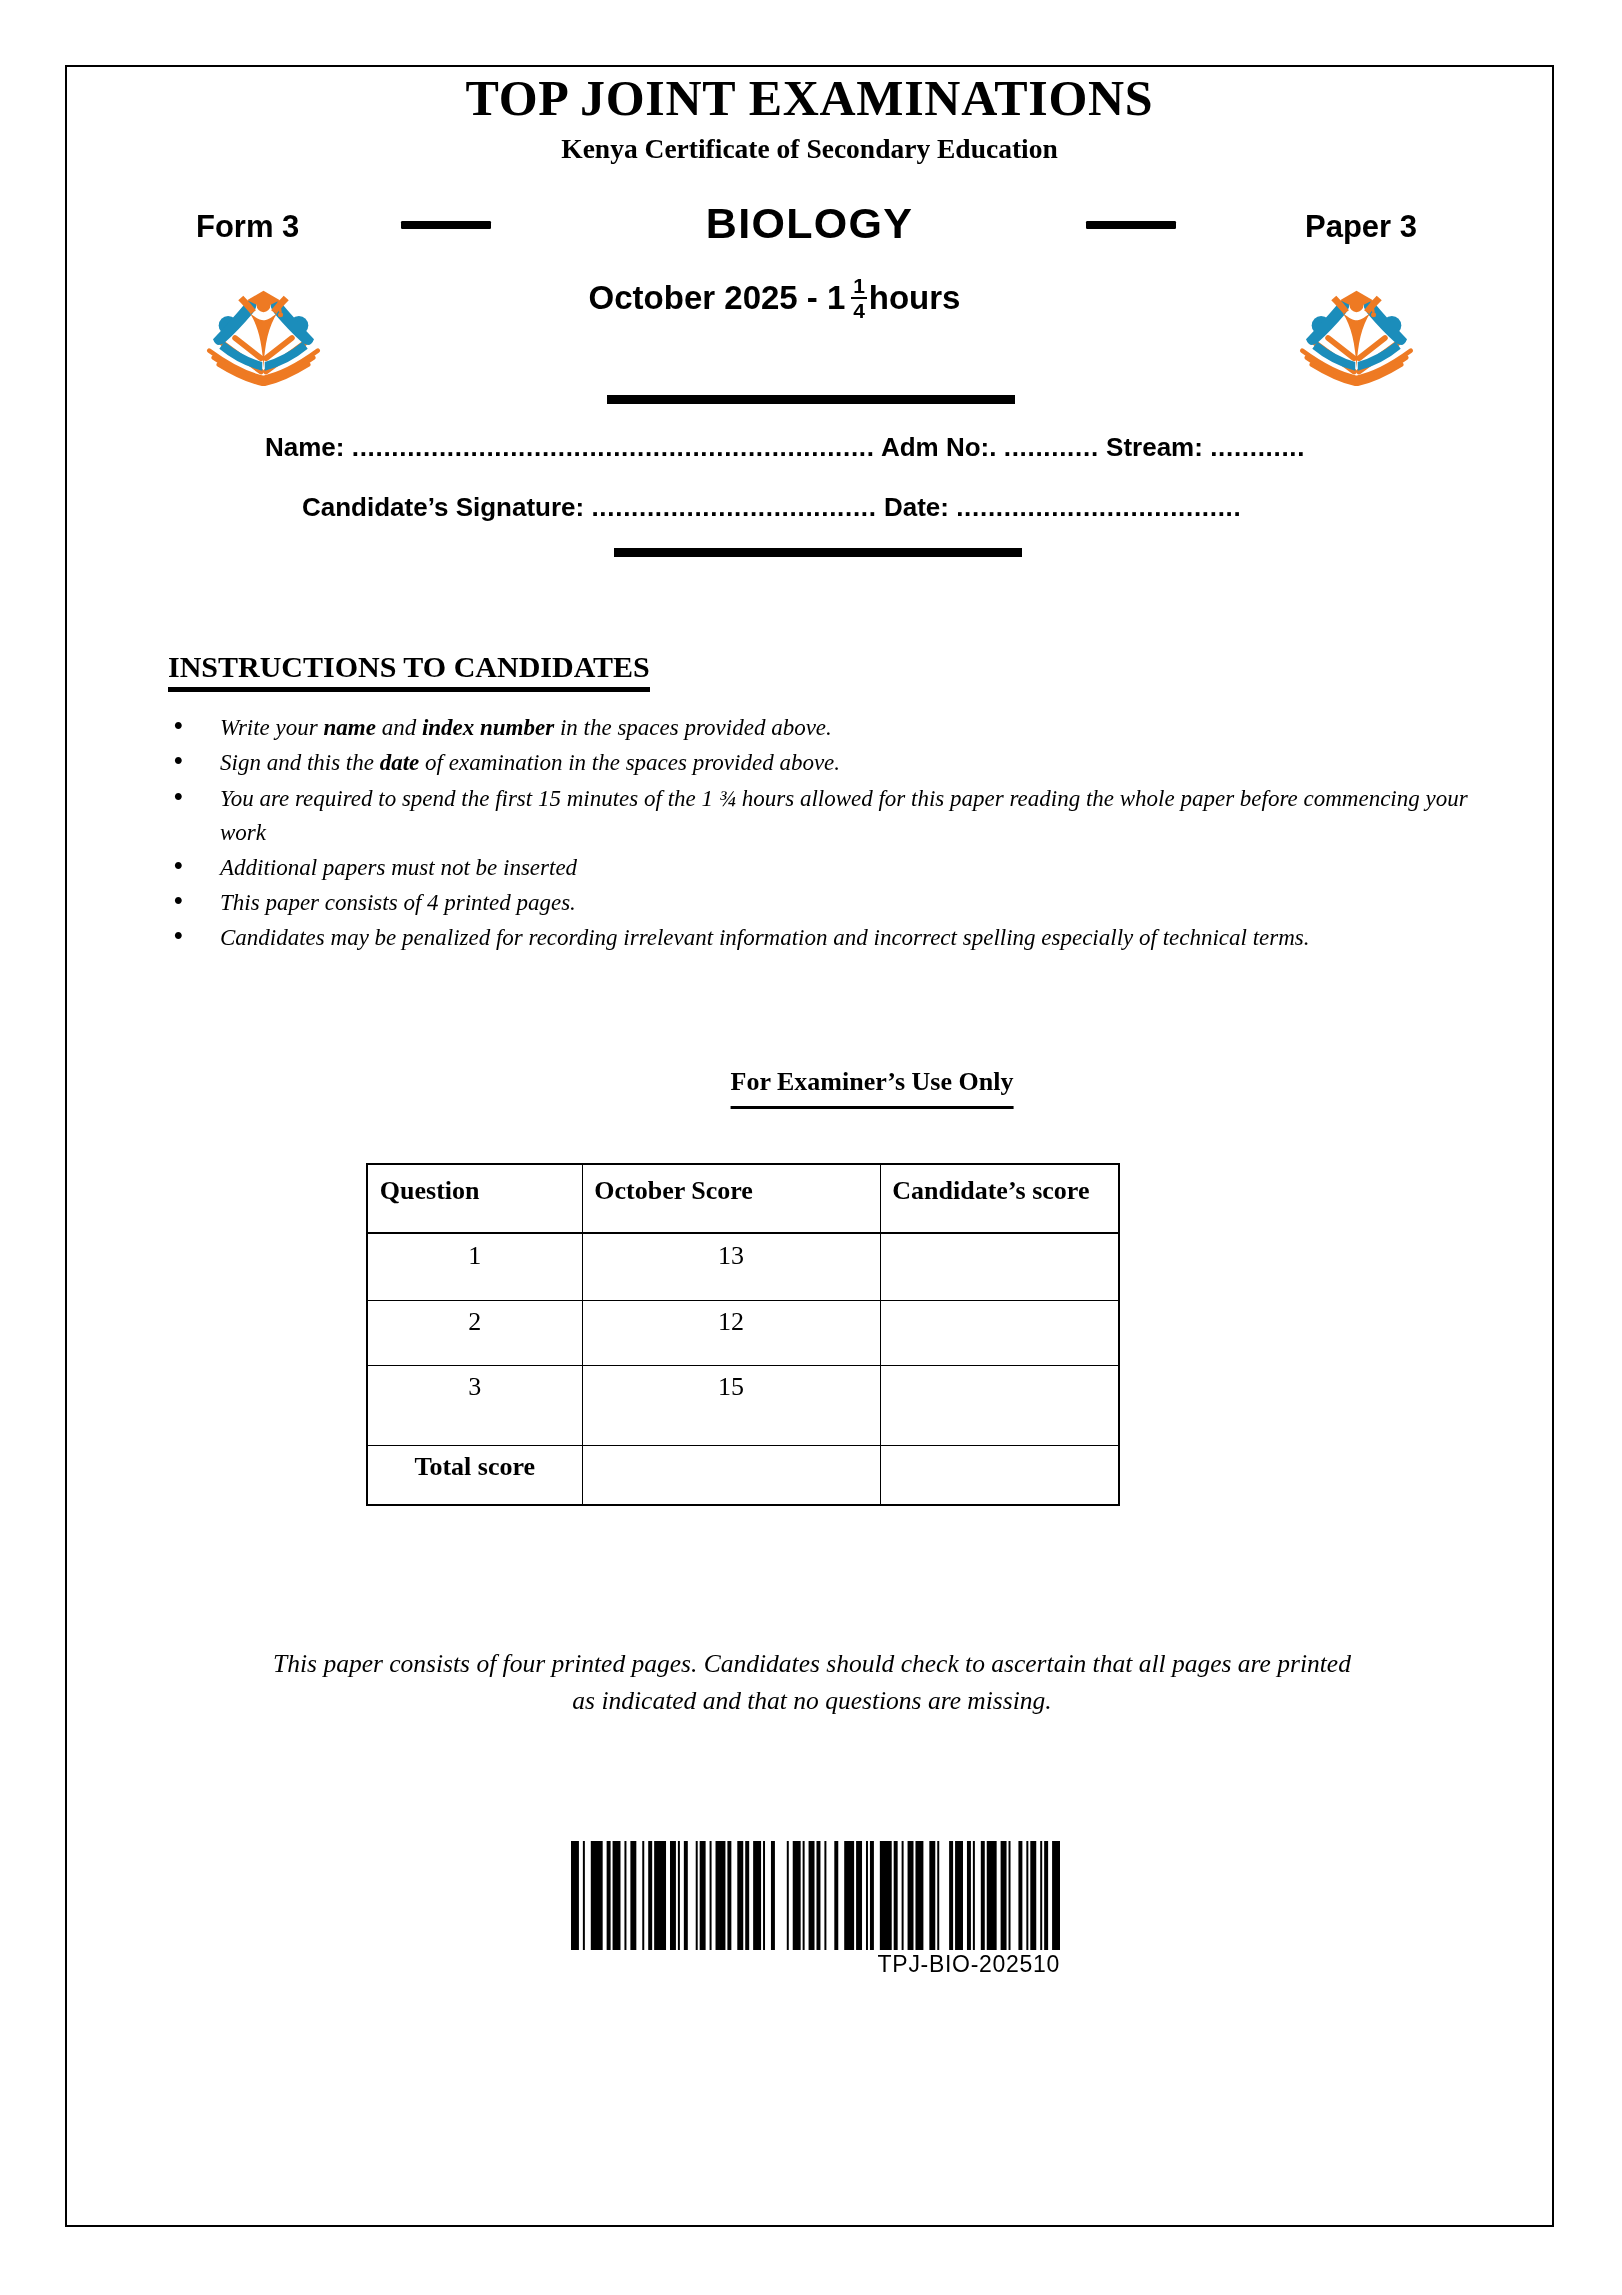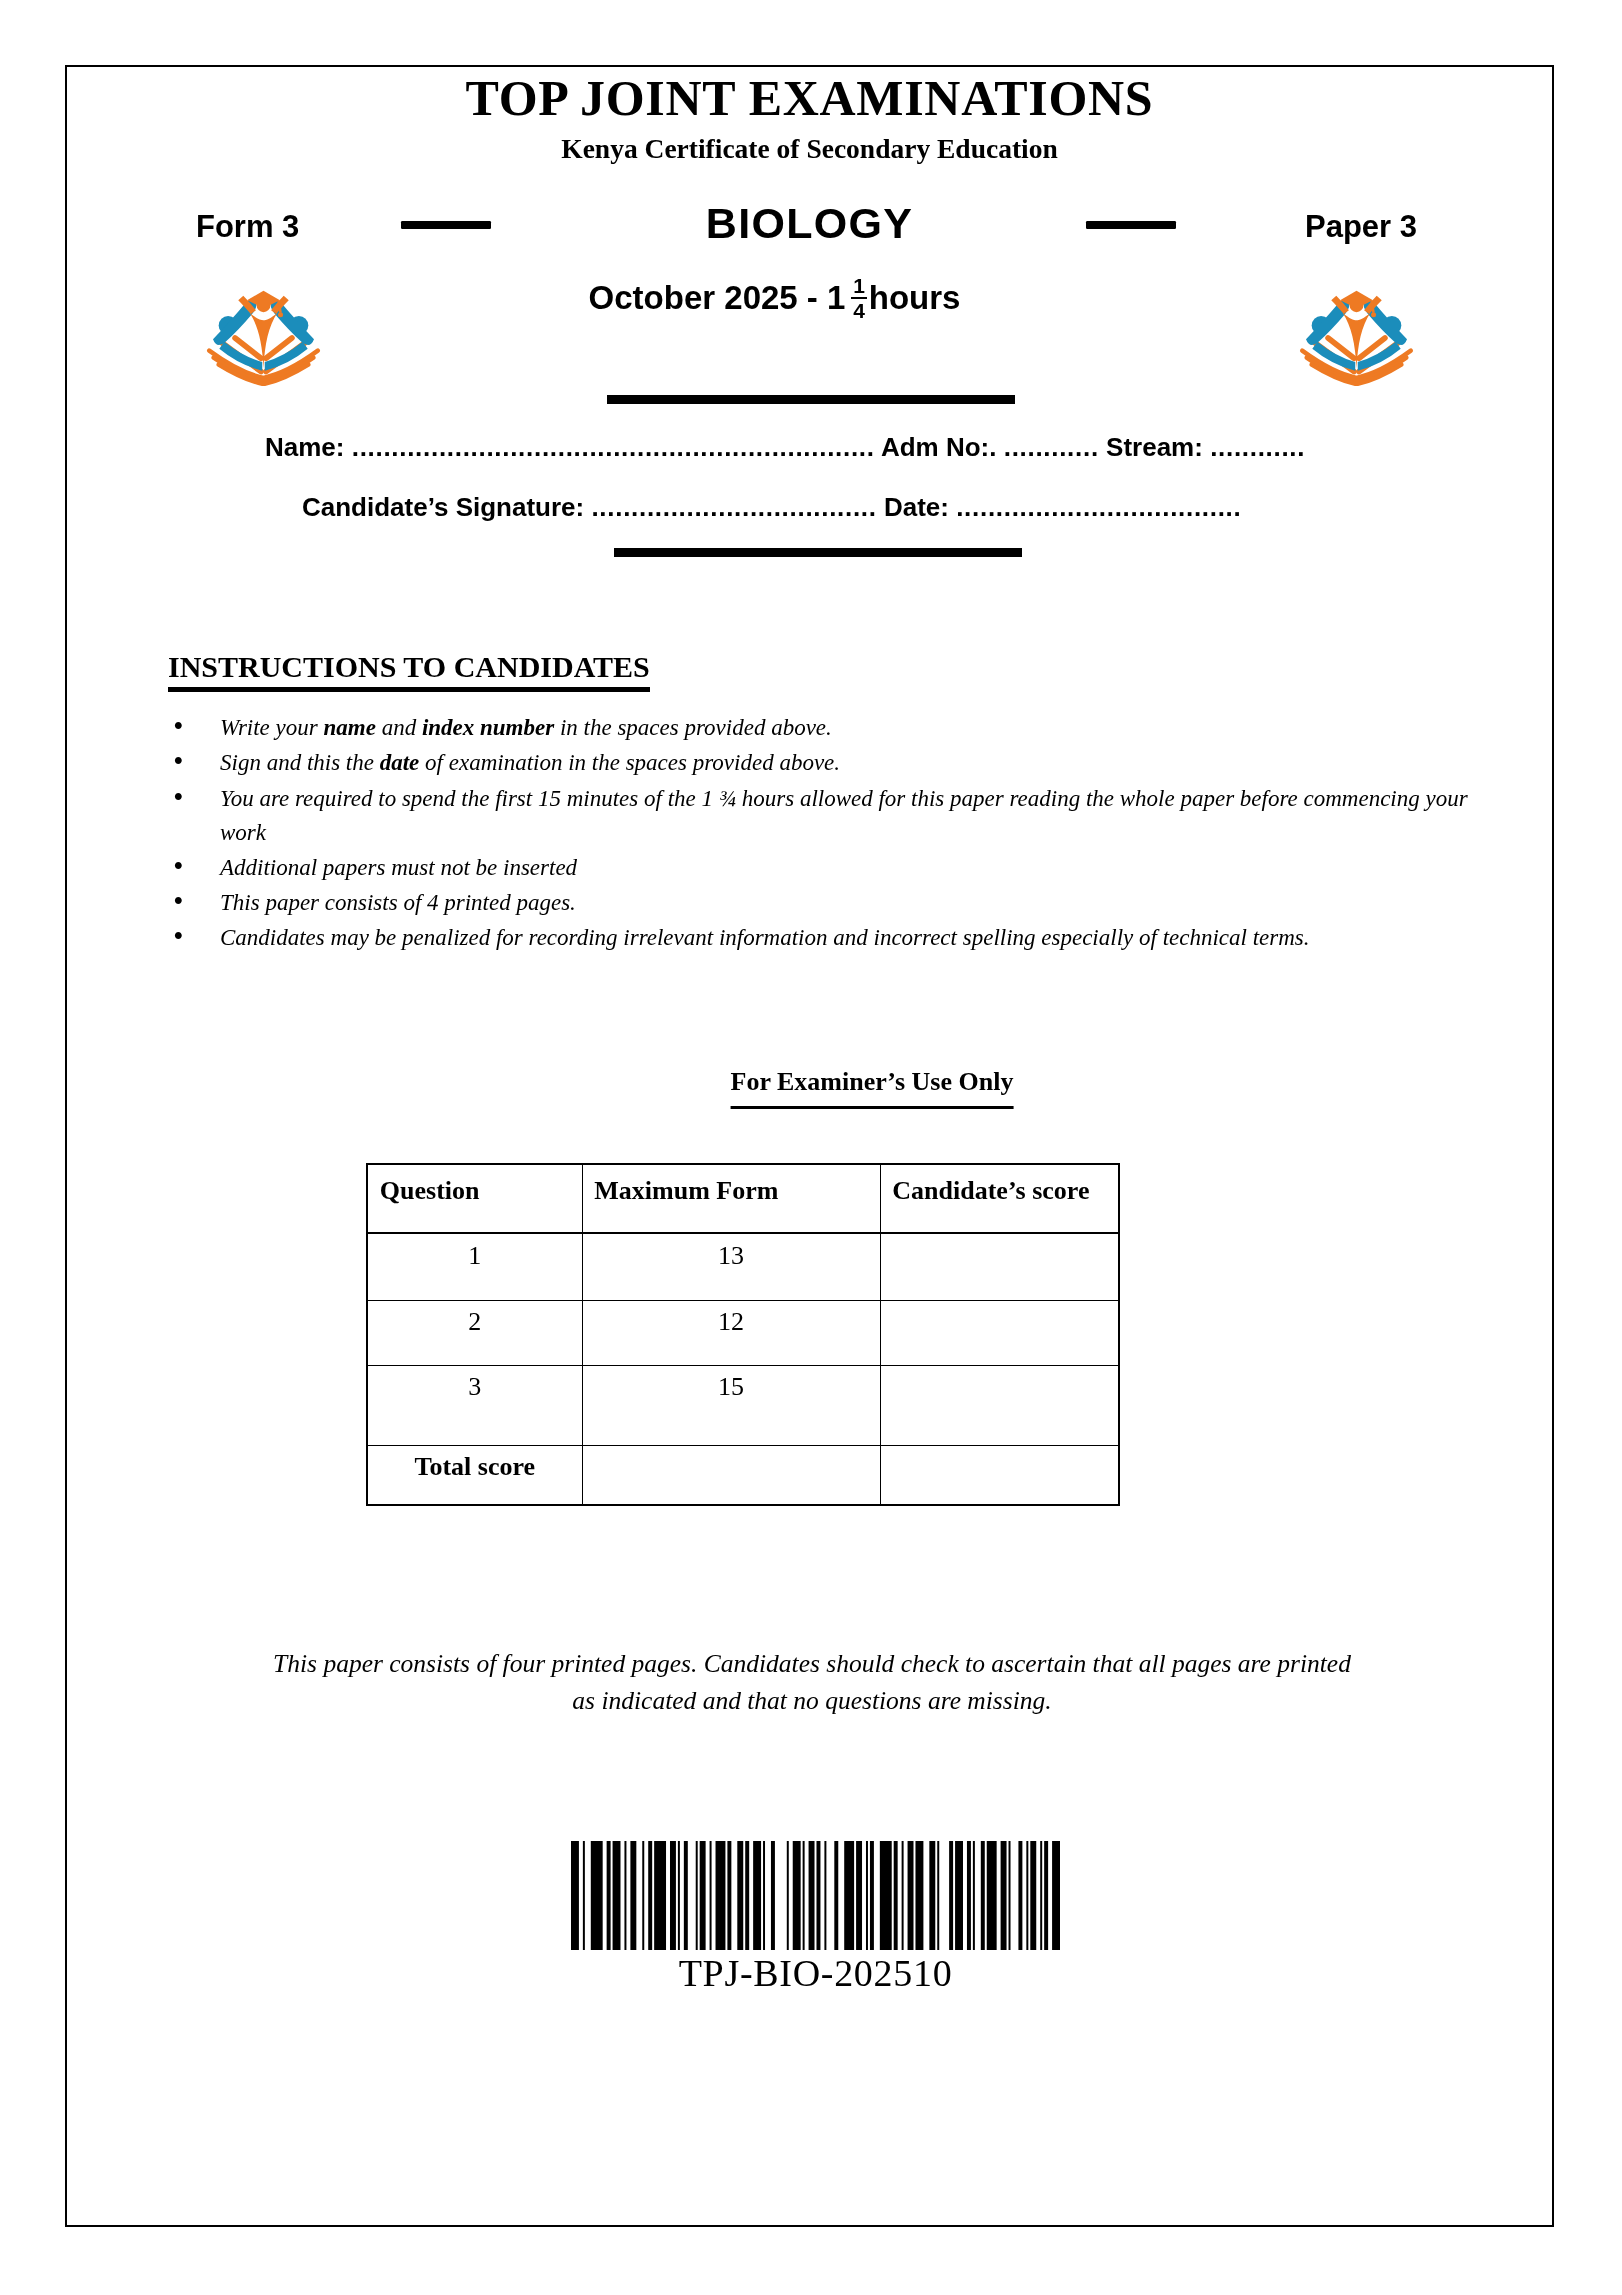--- a/index.html
+++ b/index.html
@@ -73,21 +73,21 @@
   table.examiner tr.r3 td{height:80px;}
   table.examiner tr.r4 td{height:60px;}
   table.examiner td.total-label{font-weight:bold;}
 
   
   .footer-note{left:92px;top:1646px;width:1440px;text-align:center;font-style:italic;font-size:25.5px;line-height:1.45;}
 
   
   .barcode-wrap{left:571px;top:1841px;width:489px;text-align:center;}
   .barcode-svg{width:489px;height:109px;display:block;}
-  .barcode-text{font-family:Liberation Serif, serif;font-size:38px;margin-top:1.3px;letter-spacing:0.7px;}
+  .barcode-text{font-family:Liberation Sans, sans-serif;font-size:23px;margin-top:1.3px;letter-spacing:0.7px;text-align:right;}
 </style>
 </head>
 <body>
 
 <div class="page">
   <div class="frame"></div>
 
   <div class="abs centered exam-title">TOP JOINT EXAMINATIONS</div>
   <div class="abs centered exam-subtitle">Kenya Certificate of Secondary Education</div>
 
@@ -202,21 +202,21 @@
       <li><span>Candidates may be penalized for recording irrelevant information and incorrect spelling especially of technical terms.</span></li>
     </ul>
 
   <div class="abs examiner-heading">
     <span>For Examiner’s Use Only</span>
   </div>
   <table class="examiner">
     <thead>
       <tr>
         <th class="c1">Question</th>
-        <th class="c2">Maximum Form</th>
+        <th class="c2">October Score</th>
         <th class="c3">Candidate’s score</th>
       </tr>
     </thead>
     <tbody>
         <tr class="r1">
           <td>1</td>
           <td>13</td>
           <td></td>
         </tr>
         <tr class="r2">

